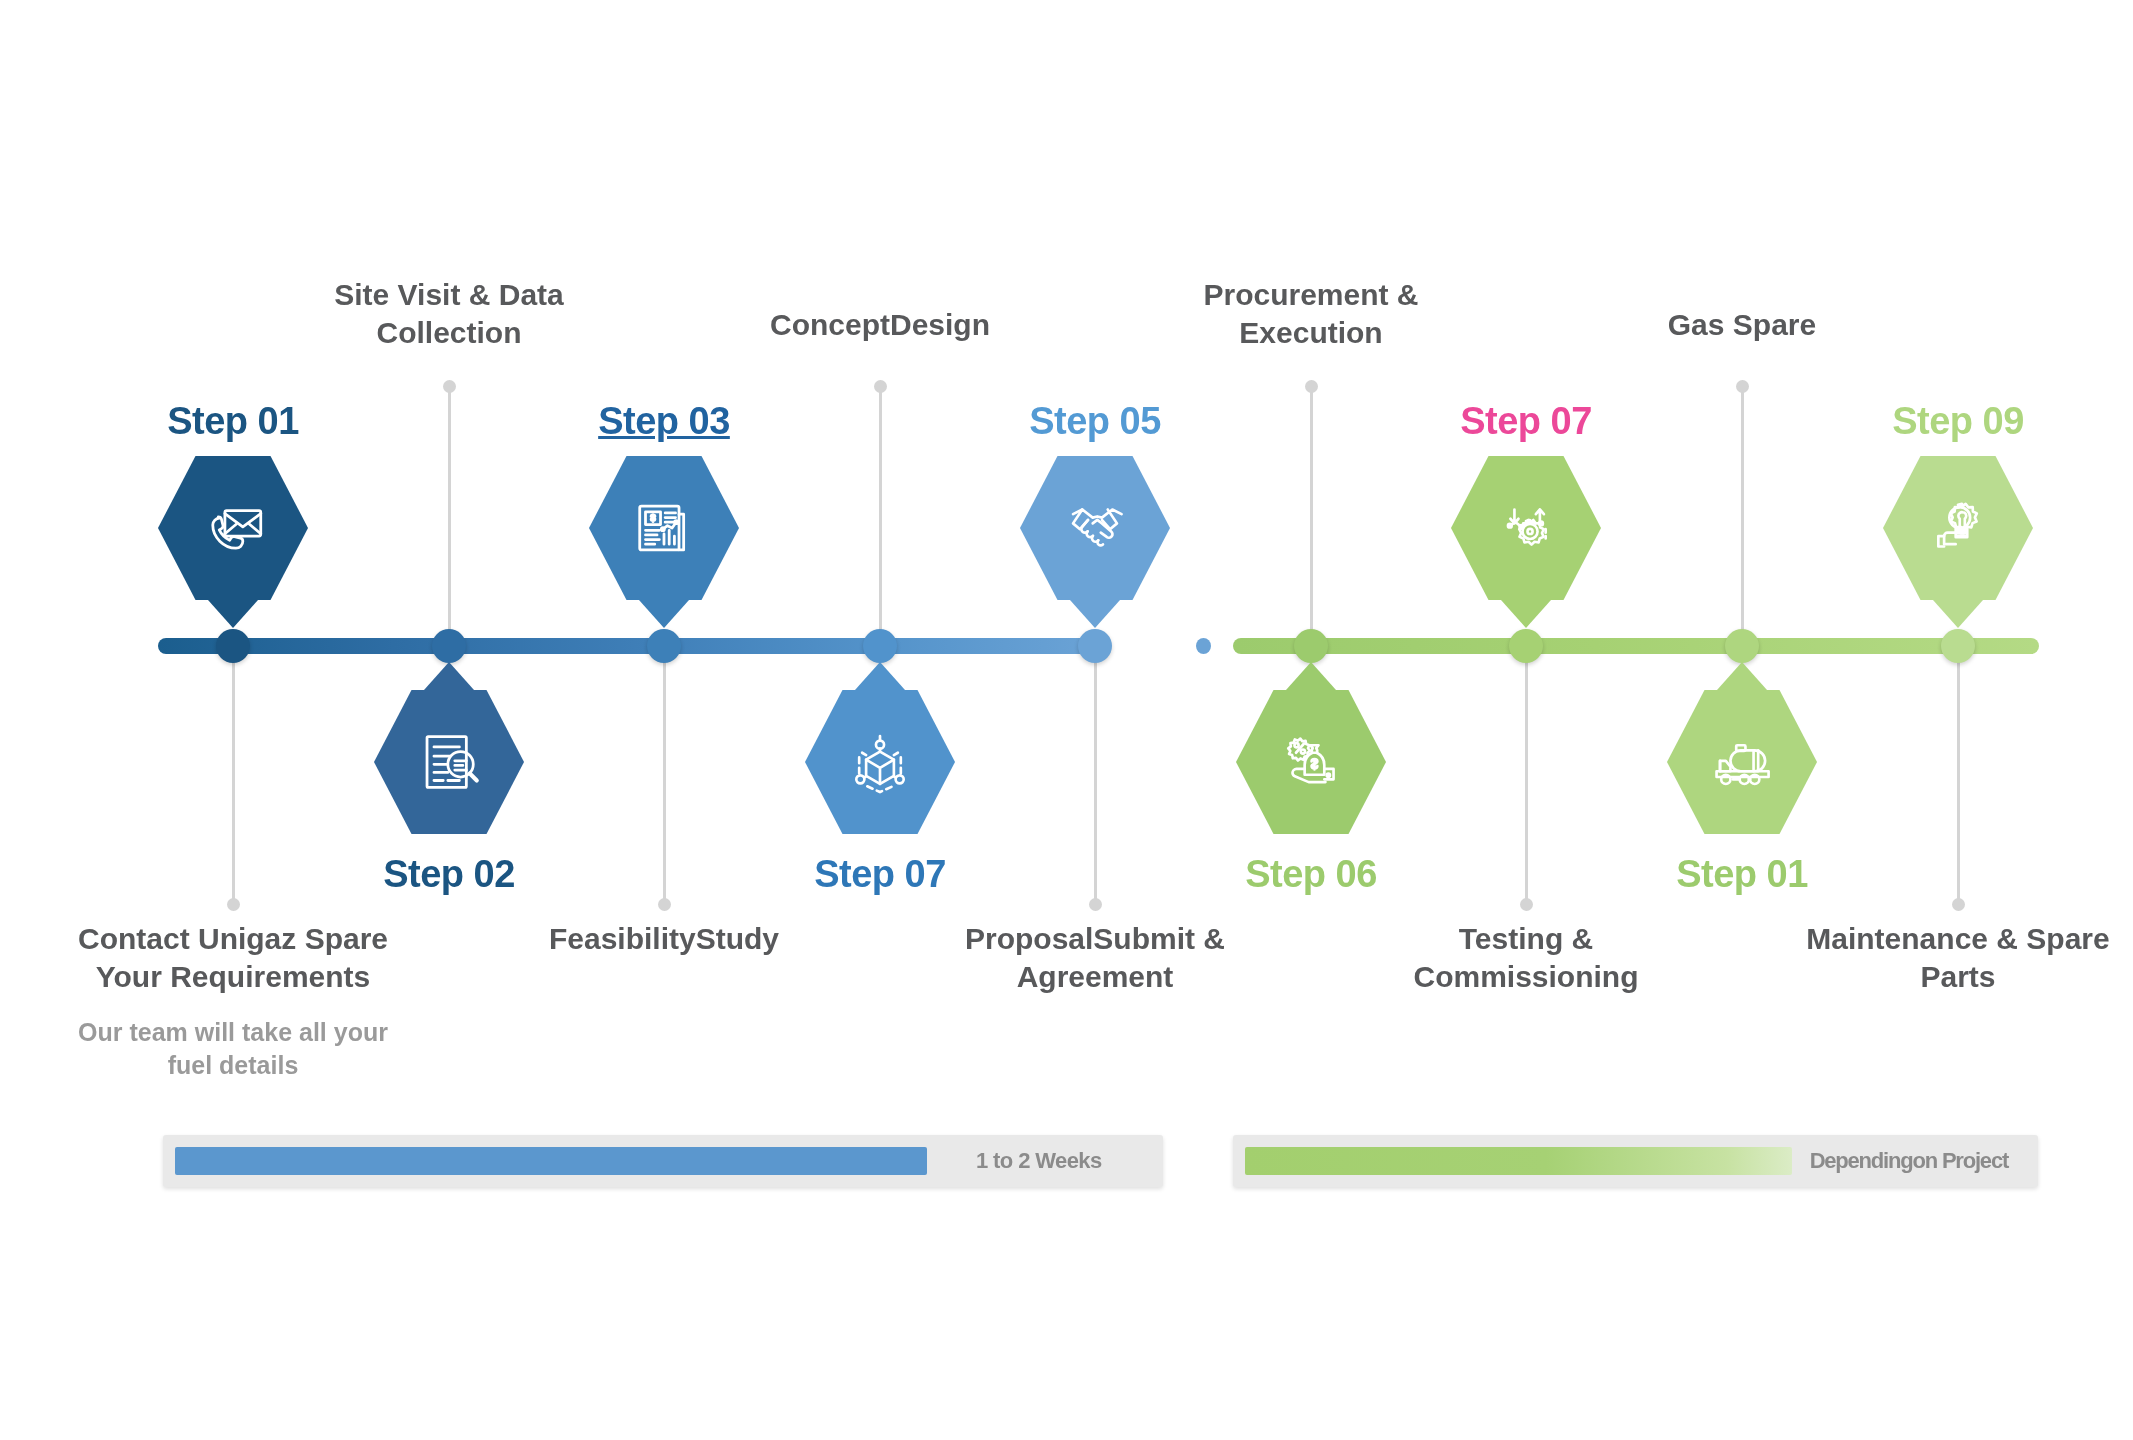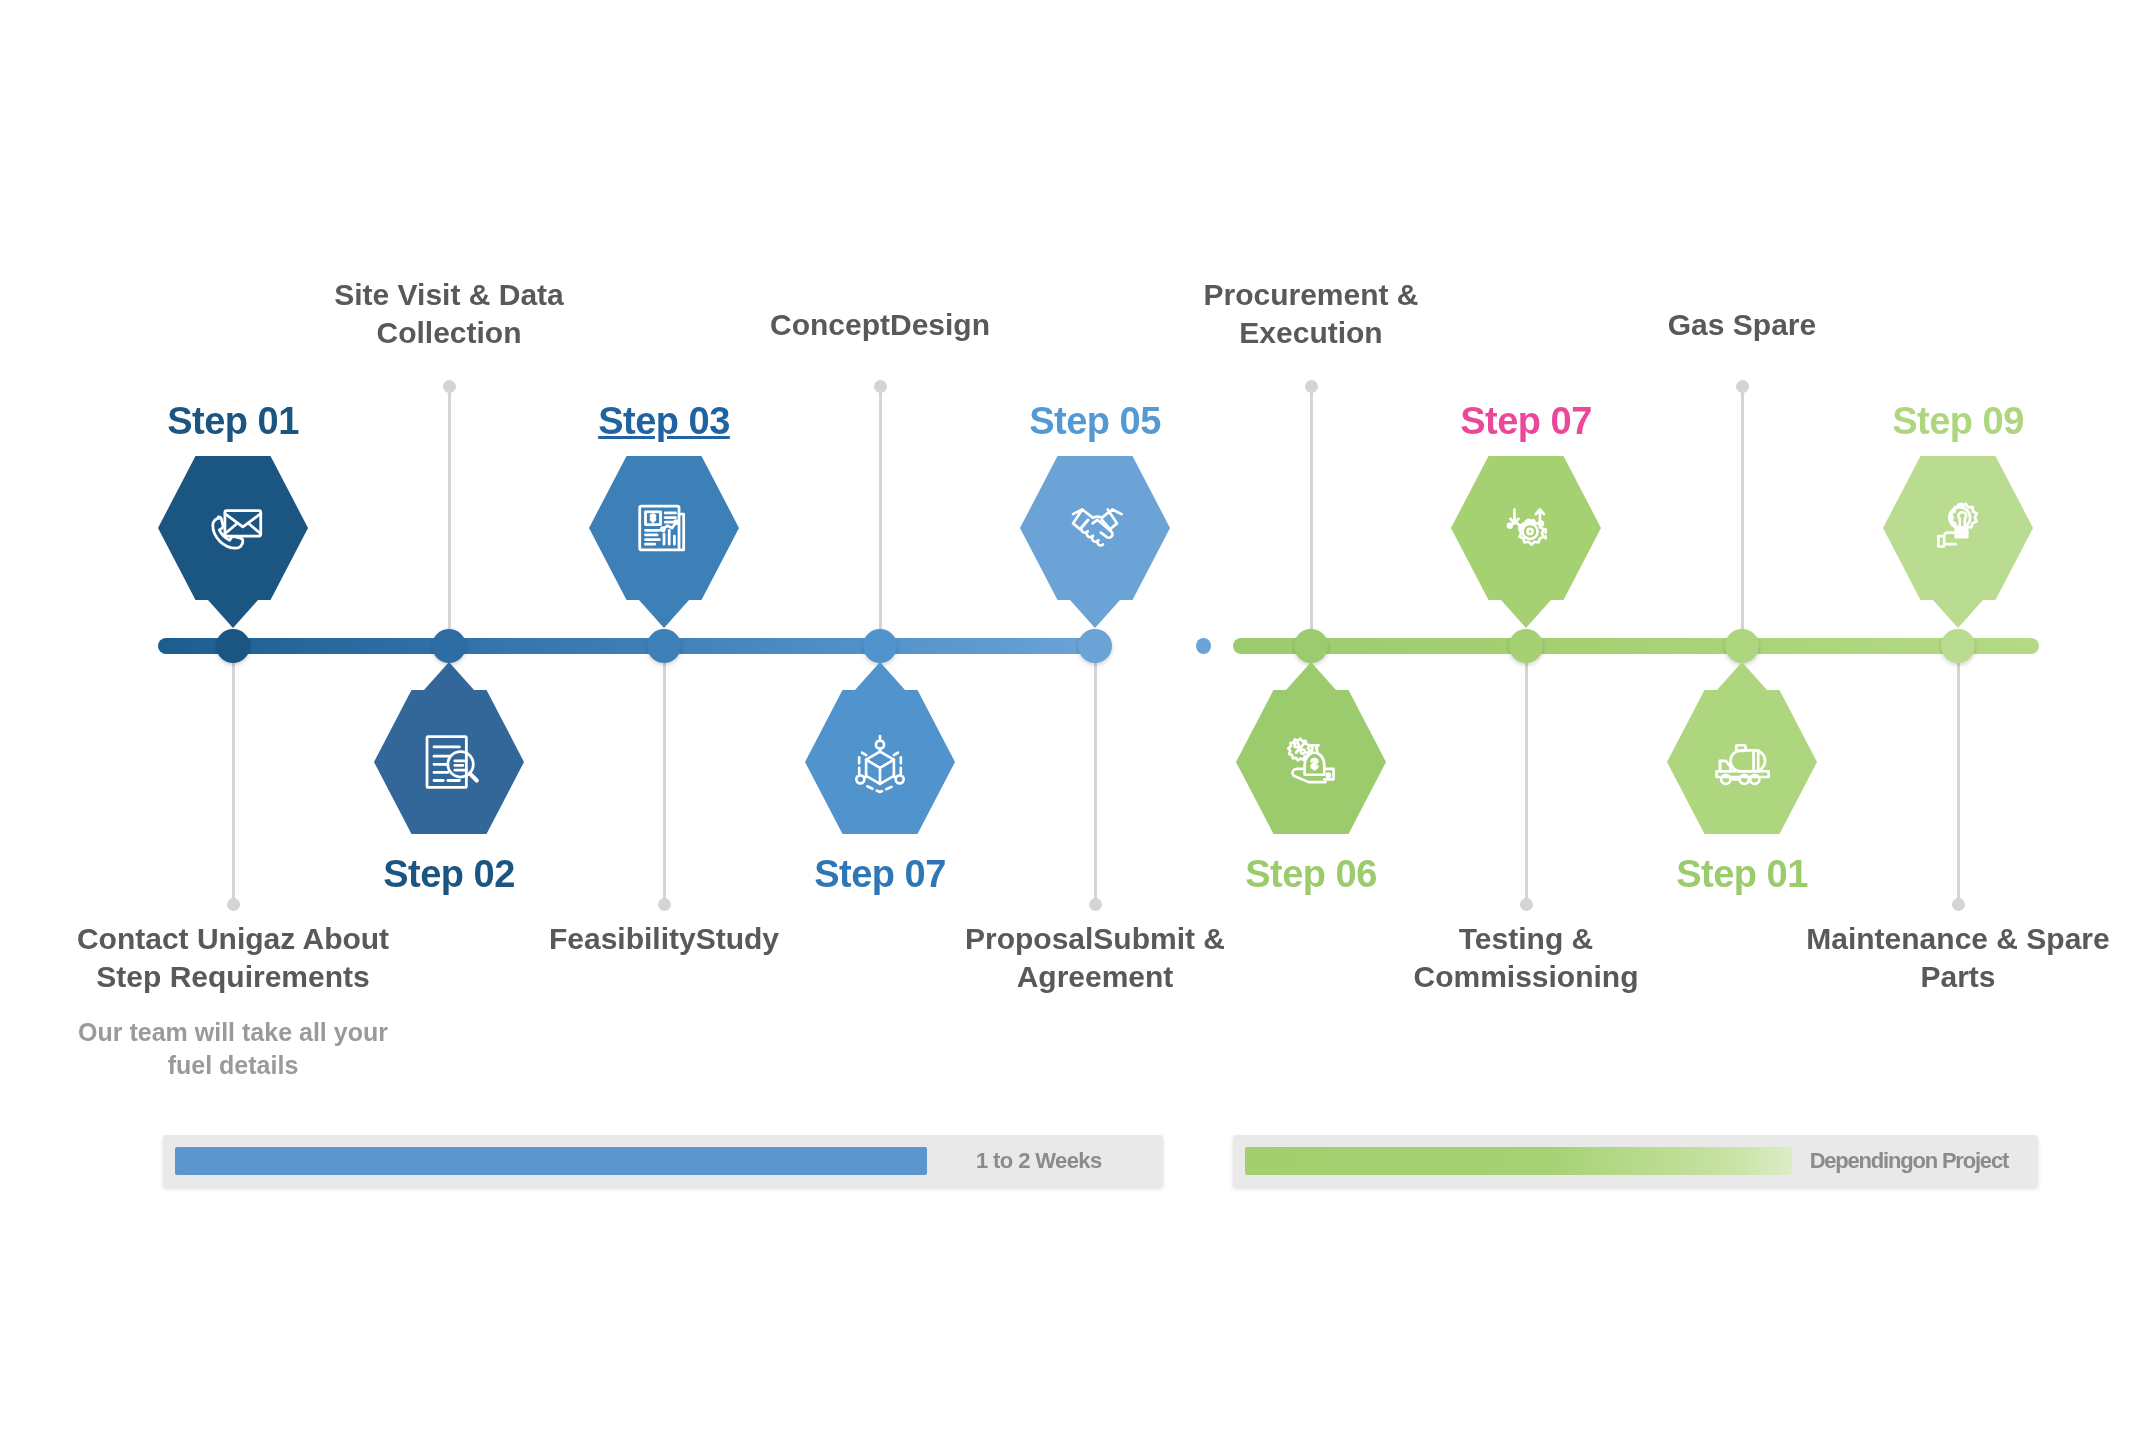--- a/index.html
+++ b/index.html
@@ -103,21 +103,21 @@
         <rect x="25" y="17" width="31" height="22" rx="1.5"></rect>
         <path d="M25 19.5 L40.5 31 L56 19.5"></path>
         <path d="M25 37 L35 28.5"></path>
           <path d="M56 37 L46 28.5"></path>
         <path d="M20.5 23.5c-3.4 0-6 2.6-6 6 0 10.5 9.5 20 20 20 3.4 0 6-2.6 6-6 0-1.3-.9-2.4-2.1-2.7l-5.1-1.3c-1.2-.3-2.4.2-3 1.2l-1.2 2c-4-2-7.2-5.2-9-9l2-1.2c1-.6 1.5-1.9 1.2-3l-1.3-5.1c-.3-1.2-1.4-2.1-2.7-2.1z"></path>
       </svg>
     </div>
     <div class="tip down" style="--c:#1b5582;"></div>
   </div>
   <div class="title" style="left:233px;top:920px;">
-    <span>Contact Unigaz About Step Requirements</span>
+    <span>Contact Unigaz Spare Your Requirements</span>
   </div>
   <div class="subtitle" style="left:233px;top:1016px;">Our team will take all your fuel details</div>
 
   <div class="stem" style="left:448px;top:388px;height:258px;"></div>
   <div class="stem-cap" style="left:448px;top:380px;"></div>
   <div class="node" style="left:449px;background:#2e6da4;"></div>
 
   <div class="title" style="left:449px;top:276px;">
     <span>Site Visit &amp; Data Collection</span>
   </div>

